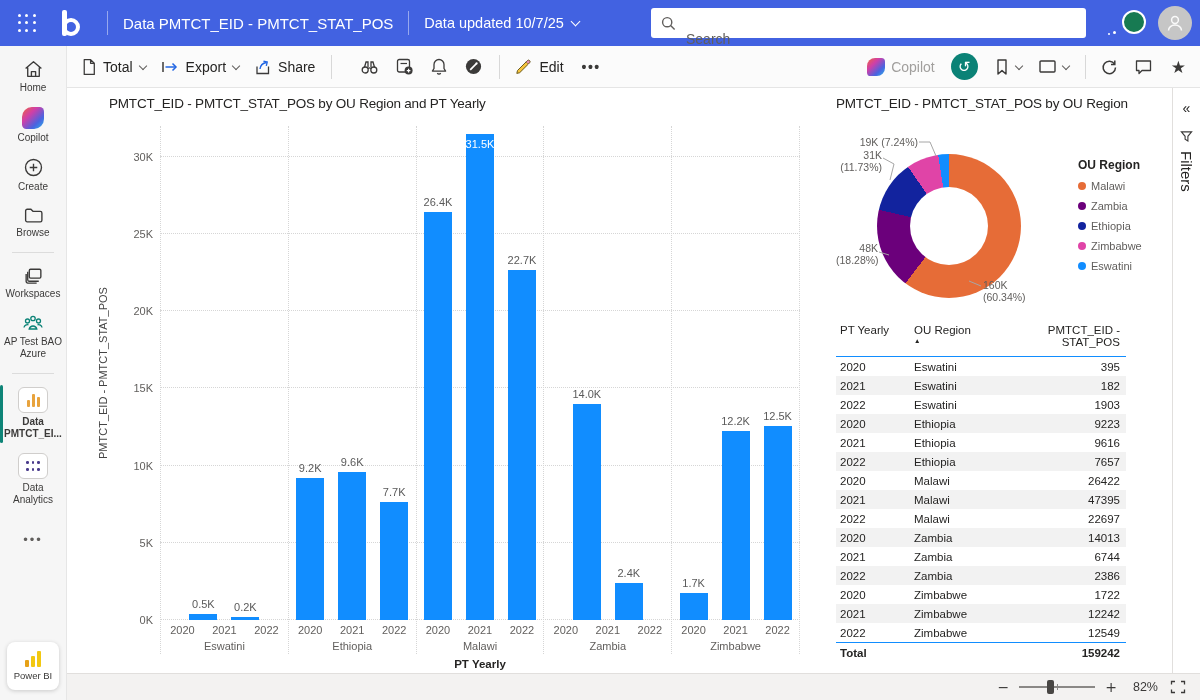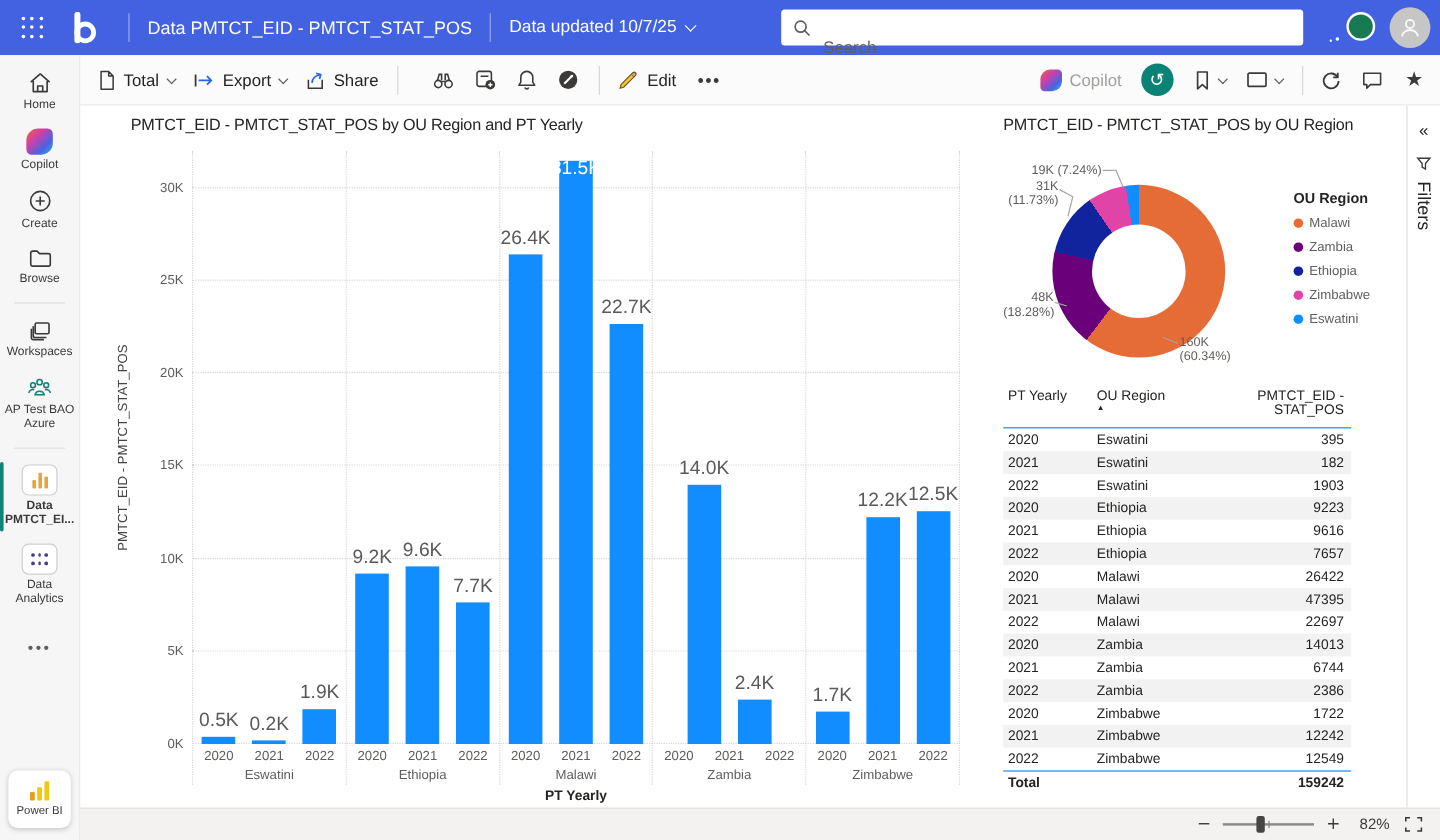--- a/index.html
+++ b/index.html
@@ -78,21 +78,21 @@
   .barvis { position:absolute; left:28px; top:8px; width:725px; height:578px; }
   .vtitle { font-size:13.5px; color:#252423; font-weight:500; letter-spacing:-0.2px; padding-left:14px; }
   .plotwrap { position:absolute; left:65px; top:30px; width:640px; height:528px; }
   .gridlayer { position:absolute; left:0; top:0; width:100%; height:494px; }
   .gridline { position:absolute; left:0; right:0; border-top:1px dotted #D6D6D6; }
   .groups { position:absolute; left:0; top:0; width:100%; height:100%; display:flex; border-left:1px dotted #D6D6D6; }
   .bcgroup { flex:1; position:relative; border-right:1px dotted #D6D6D6; }
   .barsrow { position:absolute; left:0; right:0; top:0; height:494px; display:flex; align-items:flex-end; justify-content:center; }
   .barslot { width:42px; height:100%; position:relative; display:flex; align-items:flex-end; justify-content:center; }
   .bar { width:28px; background:#118DFF; cursor:pointer; }
-  .barlabel { position:absolute; left:50%; transform:translateX(-50%); font-size:16px; color:#5A5A5A; white-space:nowrap; }
+  .barlabel { position:absolute; left:50%; transform:translateX(-50%); font-size:11px; color:#5A5A5A; white-space:nowrap; }
   .barlabel.inside { color:#fff; }
   .yearsrow { position:absolute; top:498px; left:0; right:0; display:flex; justify-content:center; }
   .yearsrow span { width:42px; text-align:center; font-size:11px; color:#605E5C; }
   .grouplabel { position:absolute; top:514px; left:0; right:0; text-align:center; font-size:11px; color:#605E5C; }
   .yaxis { position:absolute; left:20px; top:30px; width:38px; height:494px; }
   .ytick { position:absolute; right:0; transform:translateY(50%); font-size:11px; color:#605E5C; }
   .ytitle { position:absolute; left:0px; top:30px; height:494px; width:16px; display:flex; align-items:center;
     justify-content:center; writing-mode:vertical-rl; transform:rotate(180deg); font-size:11px; color:#444; }
   .xtitle { position:absolute; left:65px; top:562px; width:640px; text-align:center; font-size:11.5px; color:#252423; font-weight:bold; }
   
@@ -395,24 +395,20 @@
           <div class="bcgroup">
             <div class="barsrow">
               <div class="barslot">
                 <div class="bar" style="height: 1.23438%; background: rgb(17, 141, 255);"></div>
                 <div class="barlabel" style="bottom: calc(1.23438% + 4px);">0.5K</div>
               </div>
               <div class="barslot">
                 <div class="bar" style="height: 0.56875%; background: rgb(17, 141, 255);"></div>
                 <div class="barlabel" style="bottom: calc(0.56875% + 4px);">0.2K</div>
               </div>
-              <div class="barslot">
-                <div class="bar" style="height: 5.94688%; background: rgb(17, 141, 255);"></div>
-                <div class="barlabel" style="bottom: calc(5.94688% + 4px);">1.9K</div>
-              </div>
             </div>
             <div class="yearsrow">
               <span>2020</span>
               <span>2021</span>
               <span>2022</span>
             </div>
             <div class="grouplabel">Eswatini</div>
           </div>
           <div class="bcgroup">
             <div class="barsrow">

